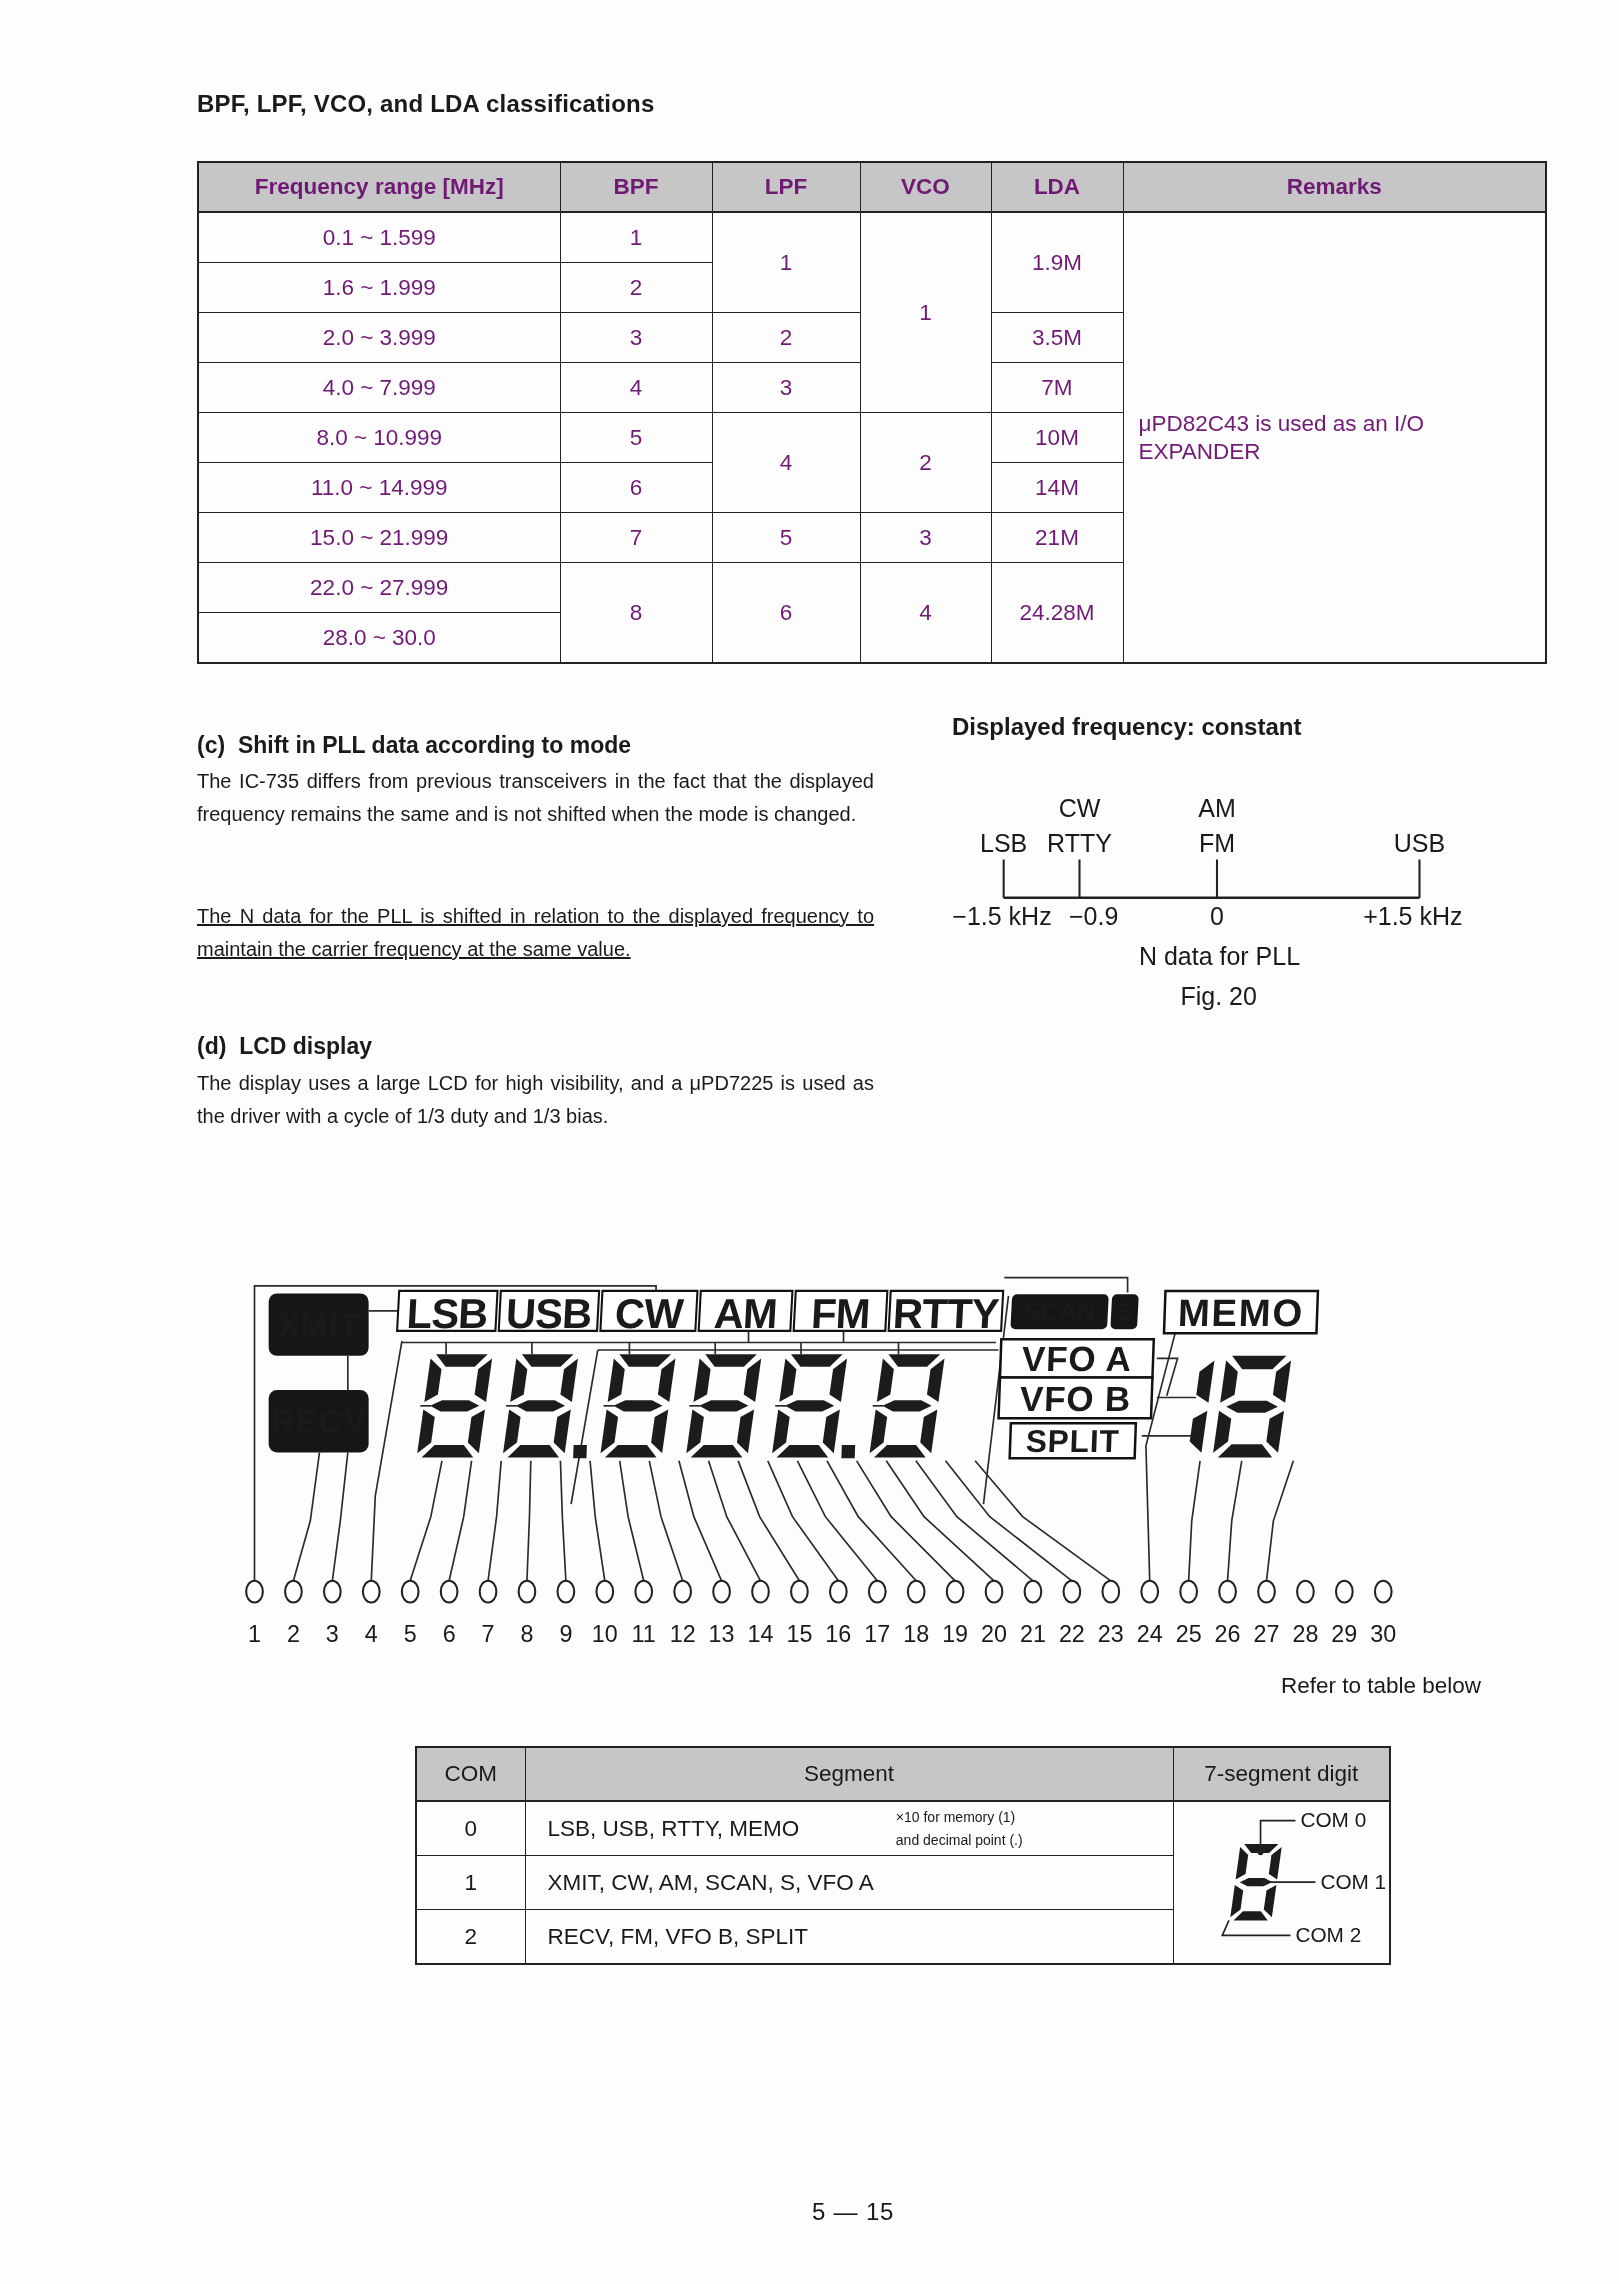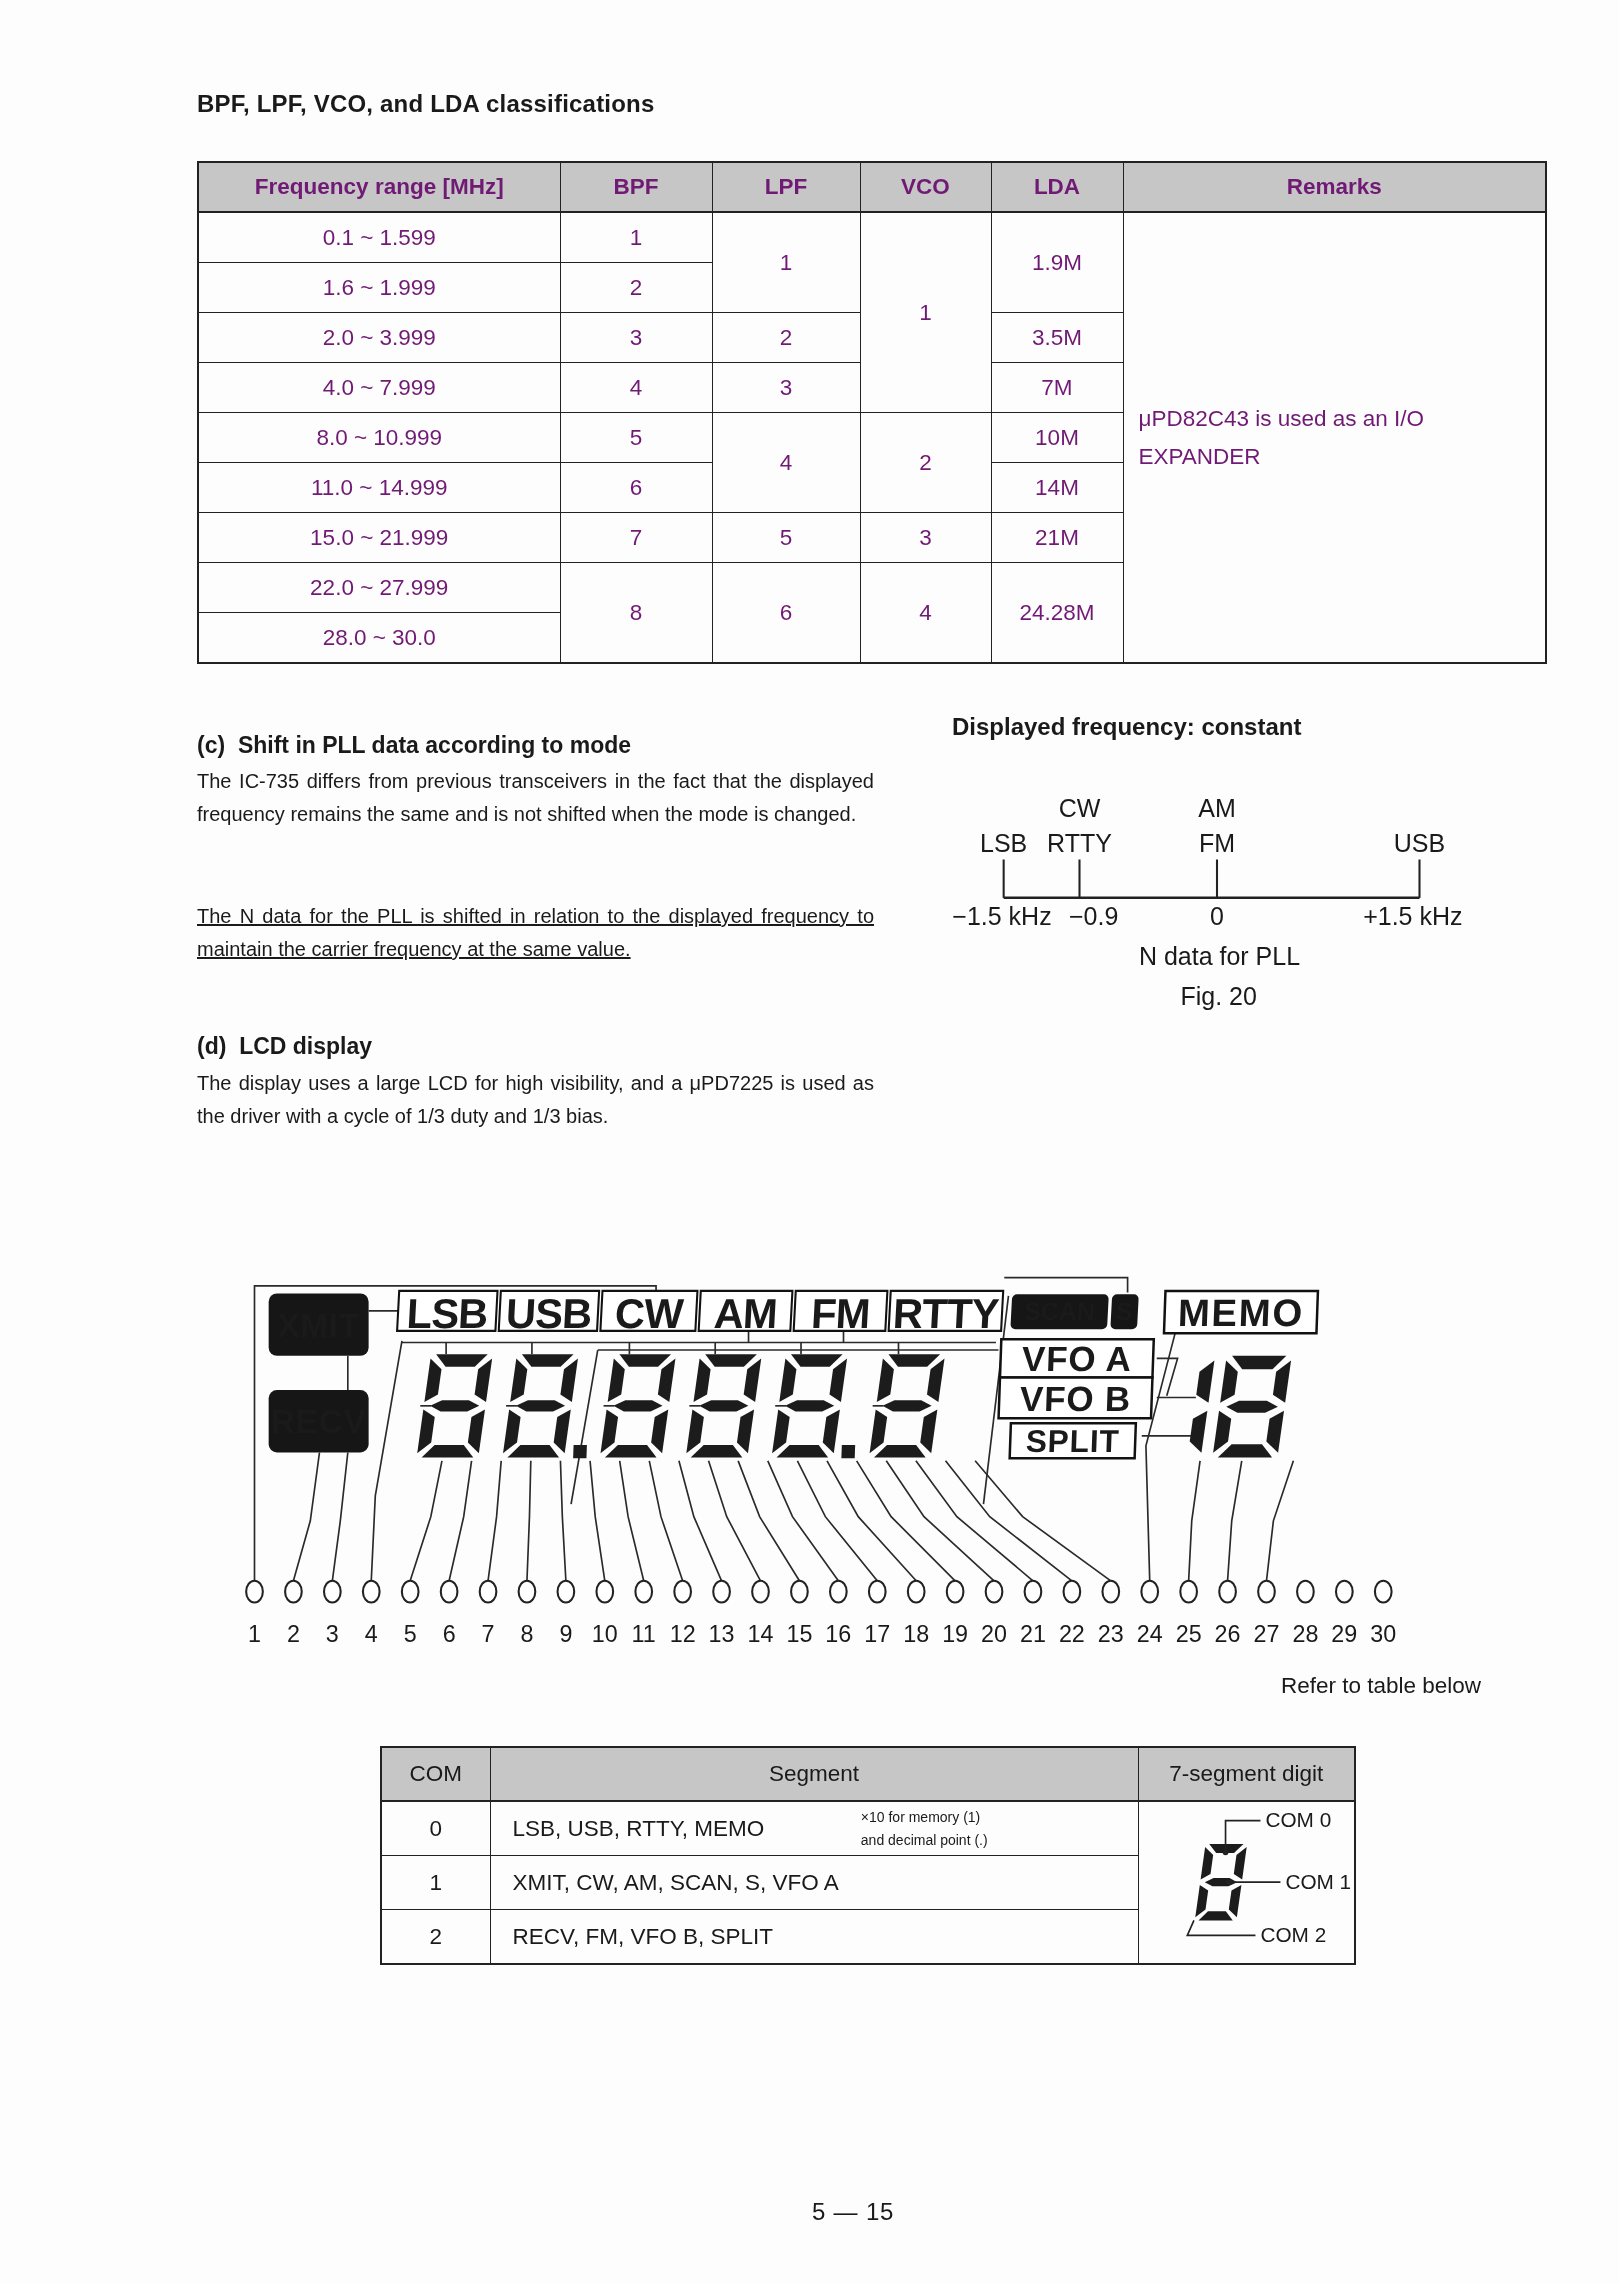--- a/index.html
+++ b/index.html
@@ -20,26 +20,26 @@
   table.ctable th, table.ctable td{
     border:1.7px solid #222;font-size:22.5px;text-align:center;vertical-align:middle;
     padding:0;color:#701a75;
   }
   table.ctable th{
     background:#c6c6c6;font-weight:bold;height:48px;border-bottom:2.5px solid #222;
   }
   table.ctable td{height:49px;}
   table.ctable .remarks-cell{
     text-align:left;vertical-align:middle;padding-left:15px;padding-right:25px;
-    white-space:pre-line;line-height:38px;
+    white-space:pre-line;line-height:28px;
   }
   table.ctable{border:2.5px solid #222;}
 
   
-  table.comtable{border-collapse:collapse;table-layout:fixed;background:#fdfdfd;border:2.5px solid #222;}
+  table.comtable{border-collapse:collapse;table-layout:fixed;background:#fdfdfd;border:2.5px solid #222;margin-left:35px;}
   table.comtable th, table.comtable td{
     border:1.7px solid #222;font-size:22.5px;color:#1a1a1a;text-align:center;vertical-align:middle;padding:0;
   }
   table.comtable th{background:#c6c6c6;font-weight:normal;height:52px;border-bottom:2.5px solid #222;}
   table.comtable td{height:53px;}
   table.comtable td.seg-cell{text-align:left;}
   .seg-flex{display:flex;align-items:center;padding-left:22px;}
   .seg-note{margin-left:auto;margin-right:11.7px;font-size:14px;line-height:22.5px;text-align:left;width:265px;}
   td.digit-cell{padding:0;}
 

